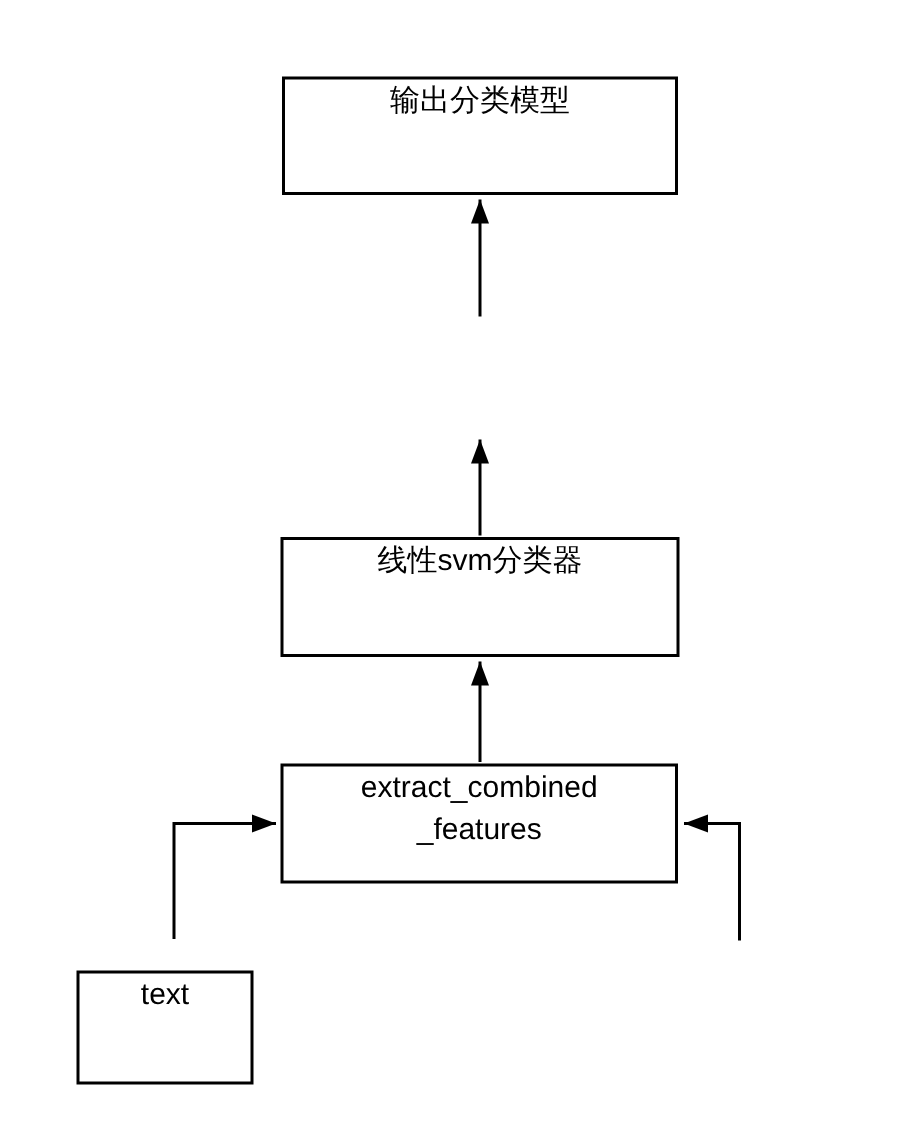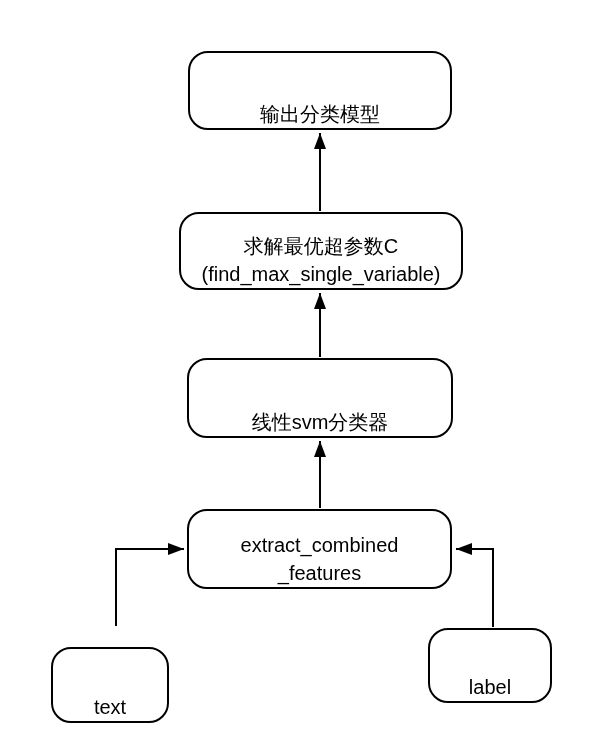--- a/index.html
+++ b/index.html
@@ -22,25 +22,25 @@
     top: 0;
     width: 602px;
     height: 754px;
     pointer-events: none;
   }
   .node {
     position: absolute;
     box-sizing: border-box;
     background: #ffffff;
     border: 2px solid #000000;
-    border-radius: 20px;
+    border-radius: 0;
     display: flex;
     flex-direction: column;
     align-items: center;
-    justify-content: flex-end;
+    justify-content: flex-start;
     text-align: center;
     font-size: 20px;
     line-height: 1.4;
     white-space: nowrap;
   }
   .n0 { left: 188px; top: 51px;  width: 264px; height: 79px; }
   .n1 { left: 179px; top: 212px; width: 284px; height: 78px; font-size: 20px; }
   .n2 { left: 187px; top: 358px; width: 266px; height: 80px; }
   .n3 { left: 187px; top: 509px; width: 265px; height: 80px; }
   .n4 { left: 51px;  top: 627px; width: 118px; height: 76px; margin-top: 20px; }
@@ -66,35 +66,28 @@
     <line class="edge" x1="320" y1="357" x2="320" y2="293" marker-end="url(#arrowEnd)"></line>
     <line class="edge" x1="320" y1="508" x2="320" y2="441" marker-end="url(#arrowEnd)"></line>
     <path class="edge" d="M 116 626 L 116 549 L 184 549" marker-end="url(#arrowEnd)"></path>
     <path class="edge" d="M 493 627 L 493 549 L 456 549" marker-end="url(#arrowEnd)"></path>
   </svg>
 
   <div class="node n0">
     <span class="line">输出分类模型</span>
   </div>
 
-  <div class="node n1">
-    <span class="line">求解最优超参数C</span>
-    <span class="line">(find_max_single_variable)</span>
-  </div>
 
   <div class="node n3">
     <span class="line">extract_combined</span>
     <span class="line">_features</span>
   </div>
 
   <div class="node n2">
     <span class="line">线性svm分类器</span>
   </div>
 
   <div class="node n4">
     <span class="line">text</span>
   </div>
 
-  <div class="node n5">
-    <span class="line">label</span>
-  </div>
 
 </div>
 
 </body></html>

